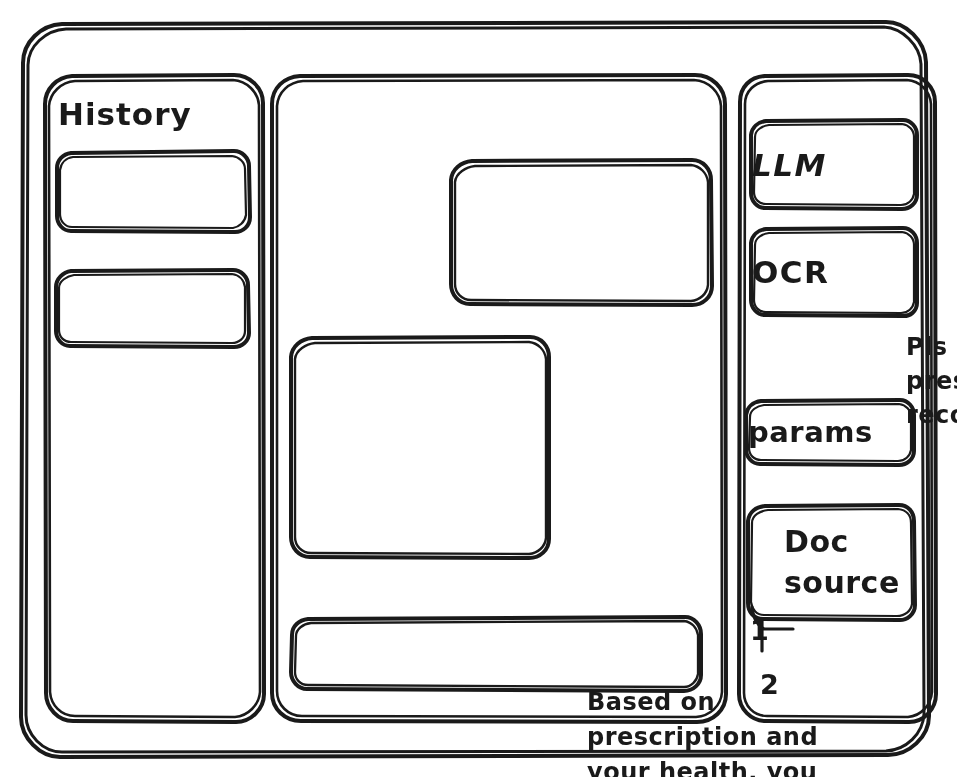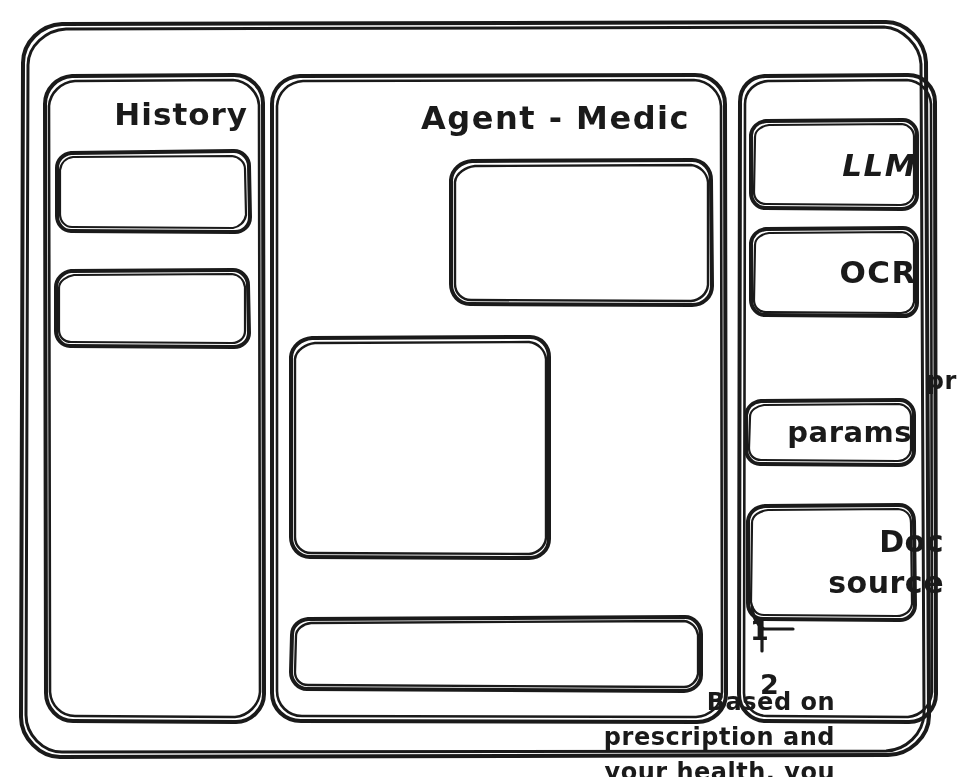--- a/index.html
+++ b/index.html
@@ -25,21 +25,21 @@
     position: absolute;
     left: 0; top: 0;
     width: 957px;
     height: 777px;
     pointer-events: none;
   }
   .txt {
     position: absolute;
     font-family: "DejaVu Sans", sans-serif;
     color: #1a1a1a;
-    text-align: right;
+    text-align: left;
     line-height: 1.28;
     letter-spacing: 0.5px;
     white-space: pre-line;
     font-weight: 600;
   }
   .hit {
     position: absolute;
   }
 
   
@@ -159,21 +159,20 @@
   <div class="hit" style="left:45px; top:75px; width:220px; height:648px;"></div>
 
   <div class="txt" id="history-title">History</div>
 
   <div class="hit" style="left:56px; top:151px; width:195px; height:82px;"></div>
 
   <div class="hit" style="left:56px; top:270px; width:194px; height:78px;"></div>
 
   <div class="hit" style="left:272px; top:75px; width:455px; height:648px;"></div>
 
-  <div class="txt" id="agent-title">Agent - Medic</div>
 
   <div class="hit" style="left:451px; top:160px; width:262px; height:146px;">
     <div class="txt" id="user-msg-text">Pls check the prescription and recommend</div>
   </div>
 
   <div class="hit" style="left:291px; top:337px; width:259px; height:222px;">
     <div class="txt" id="assistant-msg-text">Based on prescription and your health, you should ...</div>
   </div>
 
   <div class="hit" style="left:291px; top:617px; width:411px; height:75px;" aria-placeholder=""></div>

